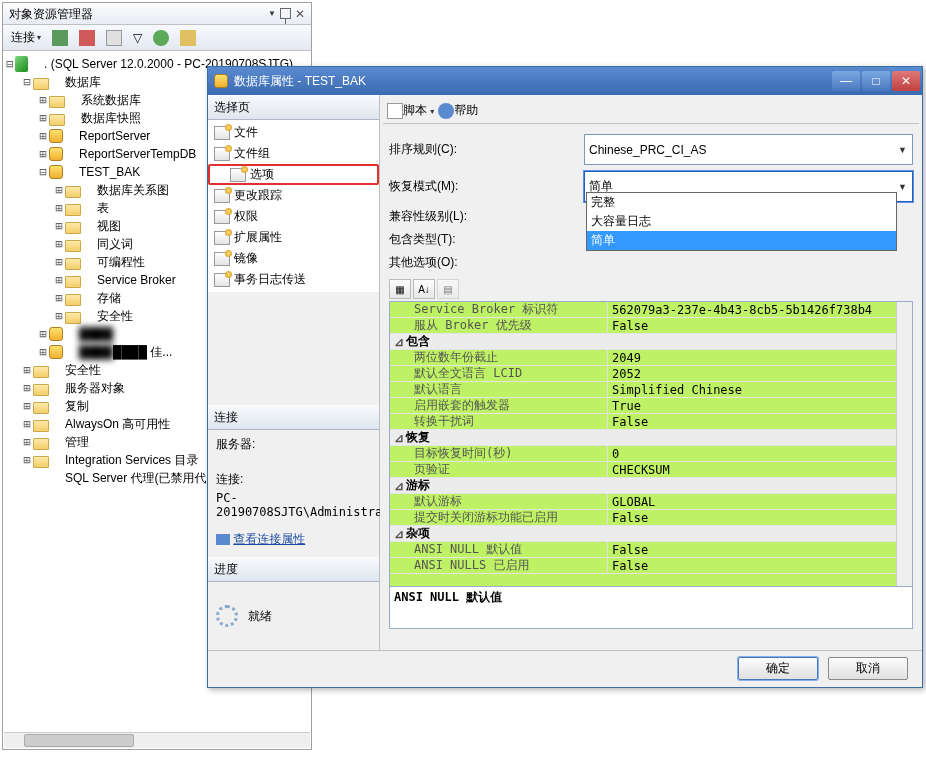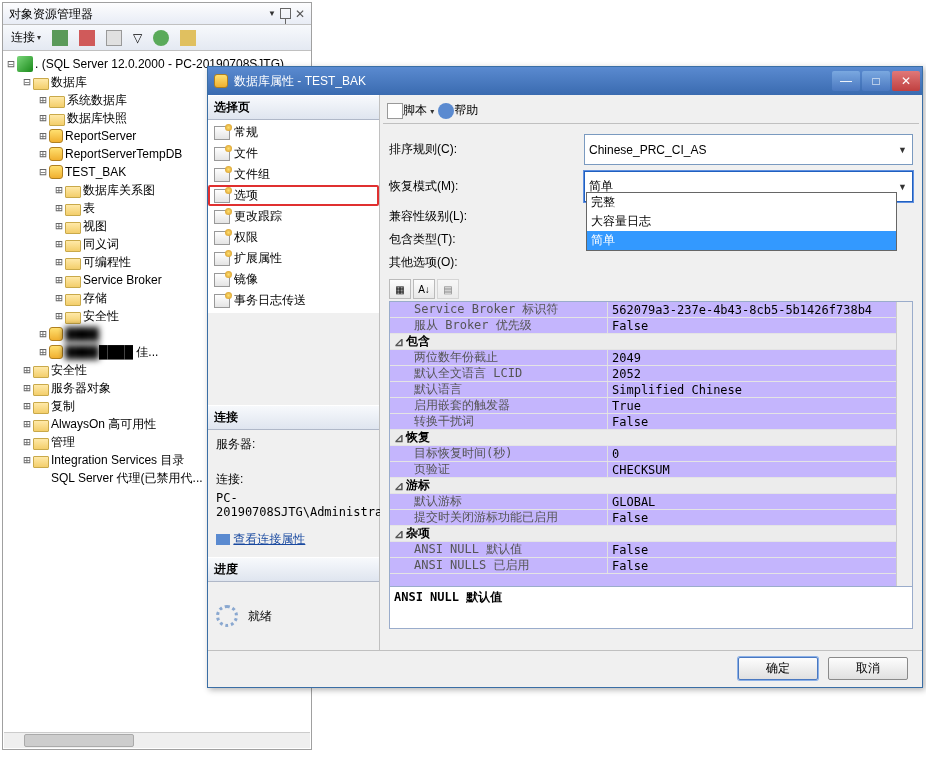--- a/index.html
+++ b/index.html
@@ -14,37 +14,37 @@
 .tb-item{padding:2px 4px;display:flex;align-items:center;gap:2px}
 .dd-arrow{font-size:8px;color:#333}
 .ico16{width:16px;height:16px;display:inline-block;position:relative}
 .ico-server{background:linear-gradient(135deg,#7ad67a,#1a8a1a);border-radius:2px}
 .ico-folder{background:linear-gradient(#ffe9a8,#f3ce6b);border:1px solid #c9a94a;border-radius:1px;width:16px;height:12px;margin-top:3px}
 .ico-db{background:linear-gradient(#ffe070,#f0b030);border-radius:3px 3px 3px 3px;width:14px;height:14px;border:1px solid #b08020}
 .tree{padding:4px 2px;overflow:auto;height:690px}
 .node{white-space:nowrap;height:18px;line-height:18px;display:flex;align-items:center}
 .exp{width:12px;text-align:center;color:#666;font-family:monospace;cursor:pointer}
 .indent{display:inline-block}
-.node-label{padding:0 2px}
+.node-label{padding:0 16px}
 .blur{filter:blur(3px)}
 .scrollb{position:absolute;bottom:1px;left:1px;right:1px;height:16px;background:#efefef;border-top:1px solid #ccc}
 .scrollb-thumb{position:absolute;left:20px;top:1px;height:13px;width:110px;background:#cdcdcd;border:1px solid #aaa;border-radius:2px}
 
 .dialog{position:absolute;left:207px;top:66px;width:716px;height:622px;background:#f0f0f0;border:1px solid #3a6ea5;box-shadow:2px 2px 6px rgba(0,0,0,.3)}
 .dlg-title{height:28px;background:linear-gradient(#5a8ad0,#3a6bb0);color:#fff;display:flex;align-items:center;padding:0 2px 0 6px;justify-content:space-between}
 .dlg-title-left{display:flex;align-items:center;gap:6px}
 .dlg-btns{display:flex;height:20px}
 .dlg-btn{width:28px;height:20px;background:linear-gradient(#7aa8e0,#4a78c0);margin-left:2px;display:flex;align-items:center;justify-content:center;color:#fff;border-radius:2px}
 .dlg-btn.cl{background:linear-gradient(#e07878,#c04040)}
 .dlg-body{display:flex;height:555px}
 .left-col{width:172px;border-right:1px solid #c0c0c0;background:#f0f0f0;display:flex;flex-direction:column}
-.section-hdr{background:linear-gradient(#f7f9fc,#dfe5ef);border-top:1px solid #fff;border-bottom:1px solid #b0b8c8;padding:3px 6px;font-weight:bold}
+.section-hdr{background:linear-gradient(#f7f9fc,#dfe5ef);border-top:1px solid #fff;border-bottom:1px solid #b0b8c8;padding:3px 6px;font-weight:normal}
 .page-list{padding:2px 0;background:#fff}
 .page-item{padding:2px 6px;display:flex;align-items:center;gap:4px}
-.page-item.hl{border:2px solid #e03030;border-radius:2px;padding:0 4px}
+.page-item.hl{border:2px solid #e03030;border-radius:2px;padding:0 20px}
 .page-ico{width:16px;height:14px;display:inline-block;background:linear-gradient(#fff,#e4e4e4);border:1px solid #999;position:relative}
 .page-ico::after{content:"";position:absolute;right:-3px;top:-3px;width:7px;height:7px;background:radial-gradient(#ffe070,#d09020);border-radius:50%}
 .conn-box{padding:6px 8px;flex:0 0 auto}
 .conn-box div{margin-bottom:3px}
 .link{color:#1a4aa0;text-decoration:underline;cursor:pointer}
 .progress-box{padding:23px 8px;display:flex;align-items:center;gap:10px}
 .spinner{width:22px;height:22px;border:3px dotted #8aa8d0;border-radius:50%}
 .right-col{flex:1;background:#f0f0f0;display:flex;flex-direction:column;padding:3px}
 .cmd-bar{height:26px;display:flex;align-items:center;padding:0 4px;border-bottom:1px solid #c0c0c0}
 .form-area{padding:10px 6px 4px 6px}
@@ -52,21 +52,21 @@
 .form-row label{width:195px}
 .form-row .ctl{flex:1}
 .combo{width:100%;height:31px;border:1px solid #7a9ac0;background:#fff;display:flex;align-items:center;justify-content:space-between;padding:0 2px 0 4px;font-family:"SimSun",monospace}
 .combo.hl{border:1px solid #2060c0;box-shadow:0 0 0 1px #6090e0}
 .combo-arrow{width:15px;text-align:center;font-size:9px;color:#333}
 .dropdown{position:absolute;background:#fff;border:1px solid #666;z-index:10}
 .dropdown div{padding:1px 4px;font-family:"SimSun",monospace}
 .dropdown .sel{background:#3399ff;color:#fff}
 .grid-tools{display:flex;gap:2px;padding:2px 0}
 .gt-btn{width:22px;height:20px;border:1px solid #bbb;background:linear-gradient(#fdfdfd,#e8e8e8);display:flex;align-items:center;justify-content:center;font-size:10px}
-.prop-grid{border:1px solid #9aaccb;background:#c4b5fd;height:286px;overflow:hidden;position:relative}
+.prop-grid{border:1px solid #9aaccb;background:#bef264;height:286px;overflow:hidden;position:relative}
 .pg-row{display:flex;height:16px;border-bottom:1px solid #e4e4e4}
 .pg-cat{background:#ececec;font-weight:bold;padding:0 4px;display:flex;align-items:center}
 .pg-cat .tw{width:12px;font-family:monospace;color:#555}
 .pg-name{width:218px;padding-left:24px;border-right:1px solid #e0e0e0;font-family:"SimSun",monospace;display:flex;align-items:center;color:#555}
 .pg-val{flex:1;padding-left:4px;font-family:"SimSun",monospace;display:flex;align-items:center}
 .pg-desc{border:1px solid #9aaccb;border-top:none;background:#fff;height:42px;padding:2px 4px;font-family:"SimSun",monospace;font-weight:bold}
 .pg-scroll{position:absolute;right:0;top:0;width:16px;height:100%;background:#efefef;border-left:1px solid #ccc}
 .dlg-foot{height:36px;display:flex;justify-content:flex-end;align-items:center;gap:10px;padding-right:14px;border-top:1px solid #c0c0c0;background:#f0f0f0}
 .btn{width:80px;height:23px;border:1px solid #8a8a8a;background:linear-gradient(#fdfdfd,#e0e0e0);border-radius:2px}
 .btn.primary{border:1px solid #4a78c0;box-shadow:0 0 0 1px #8ab0e8}
@@ -274,24 +274,20 @@
       <span class="dlg-btn">□</span>
       <span class="dlg-btn cl">✕</span>
     </span>
   </div>
   <div class="dlg-body">
     <div class="left-col">
       <div class="section-hdr">选择页</div>
       <div class="page-list" id="page-list">
           <div class="page-item ">
             <span class="page-ico"></span>
-            <span>常规</span>
-          </div>
-          <div class="page-item ">
-            <span class="page-ico"></span>
             <span>文件</span>
           </div>
           <div class="page-item ">
             <span class="page-ico"></span>
             <span>文件组</span>
           </div>
           <div class="page-item hl">
             <span class="page-ico"></span>
             <span>选项</span>
           </div>

